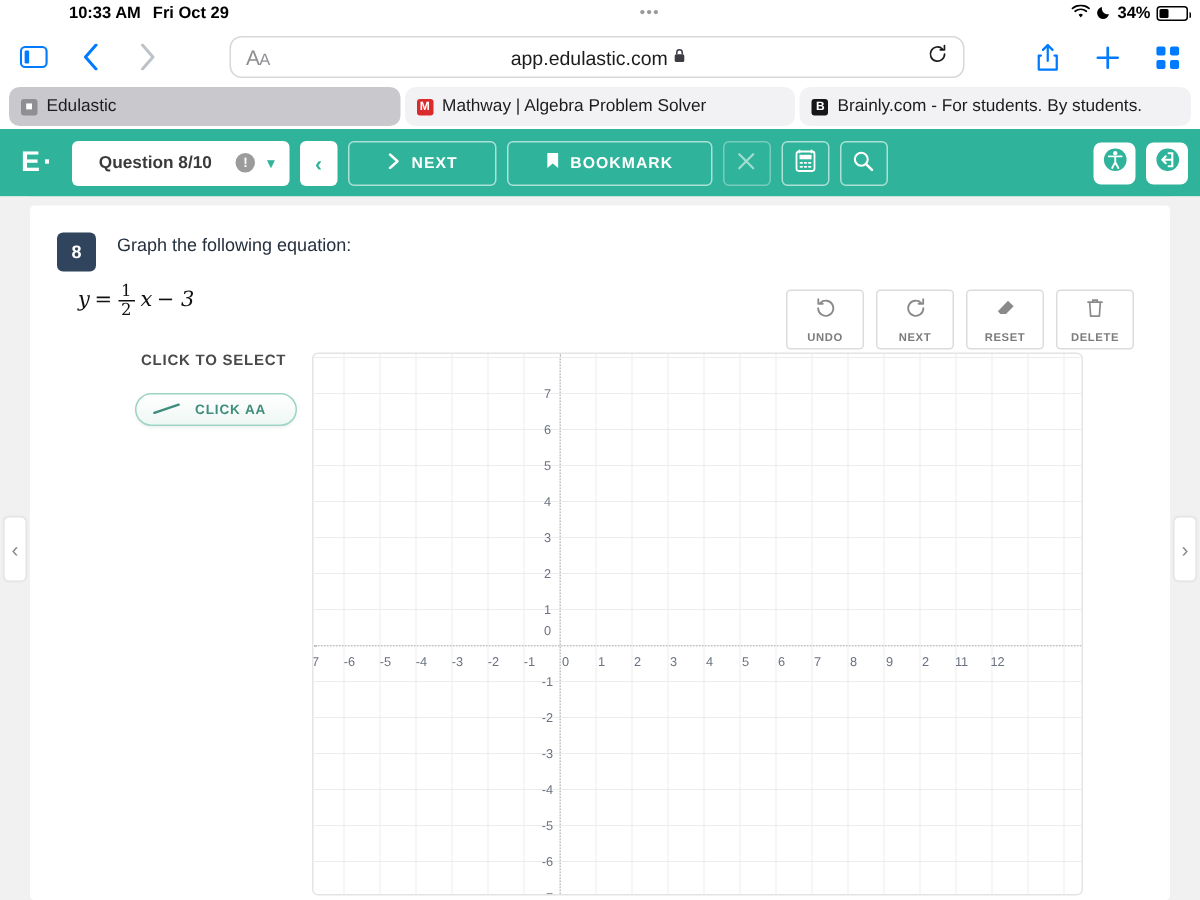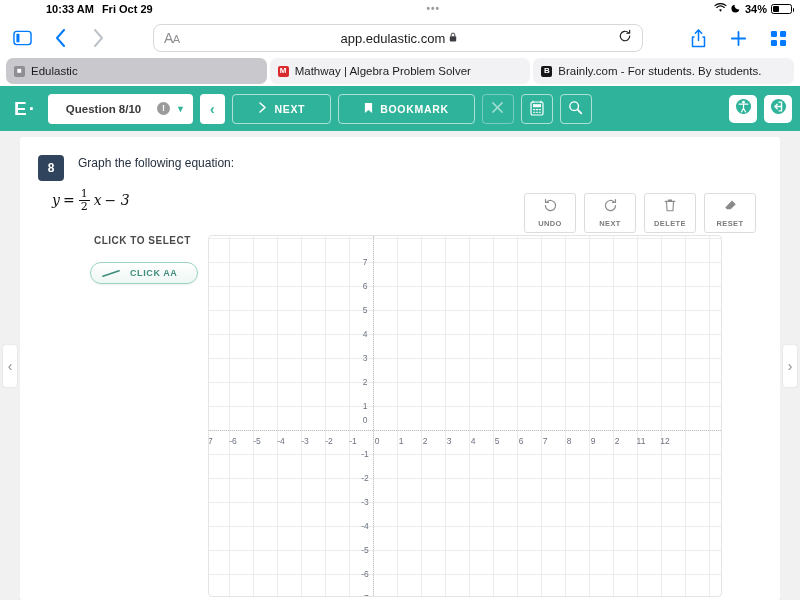--- a/index.html
+++ b/index.html
@@ -557,34 +557,34 @@
         <span>
           <svg width="15" height="15" viewBox="0 0 16 16">
               <path d="M13.4 8a5.4 5.4 0 1 1-1.6-3.8" stroke="#8a8a8a" stroke-width="1.3" fill="none" stroke-linecap="round"></path>
               <path d="M13.3 1.6v3.2h-3.2" stroke="#8a8a8a" stroke-width="1.3" fill="none" stroke-linecap="round" stroke-linejoin="round"></path>
             </svg>
         </span>
         <span class="lbl">NEXT</span>
       </div>
       <div class="et-btn">
         <span>
+          <svg width="15" height="15" viewBox="0 0 16 16">
+              <path d="M9.6 2.6l4 4-5.4 5.4H4.2l-1.8-1.8z" fill="#8a8a8a"></path>
+            </svg>
+        </span>
+        <span class="lbl">RESET</span>
+      </div>
+      <div class="et-btn">
+        <span>
           <svg width="14" height="15" viewBox="0 0 14 16">
               <path d="M2 3.6h10M5.4 3.6V2.2h3.2v1.4" stroke="#8a8a8a" stroke-width="1.2" fill="none" stroke-linecap="round"></path>
               <path d="M3.2 3.6l.7 10h6.2l.7-10" stroke="#8a8a8a" stroke-width="1.2" fill="none" stroke-linejoin="round"></path>
             </svg>
         </span>
         <span class="lbl">DELETE</span>
-      </div>
-      <div class="et-btn">
-        <span>
-          <svg width="15" height="15" viewBox="0 0 16 16">
-              <path d="M9.6 2.6l4 4-5.4 5.4H4.2l-1.8-1.8z" fill="#8a8a8a"></path>
-            </svg>
-        </span>
-        <span class="lbl">RESET</span>
       </div>
     </div>
 
     <div class="tool-panel">
       <div class="tool-title">CLICK TO SELECT</div>
       <div class="tool-item">
         <span>
           <svg width="20" height="9" viewBox="0 0 22 10">
               <path d="M2 8L20 2" stroke="#3f8d7c" stroke-width="1.8" stroke-linecap="round"></path>
             </svg>

